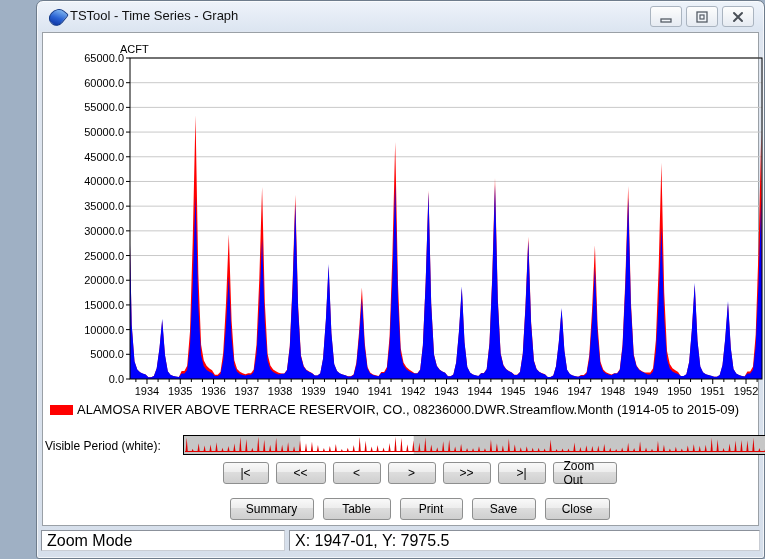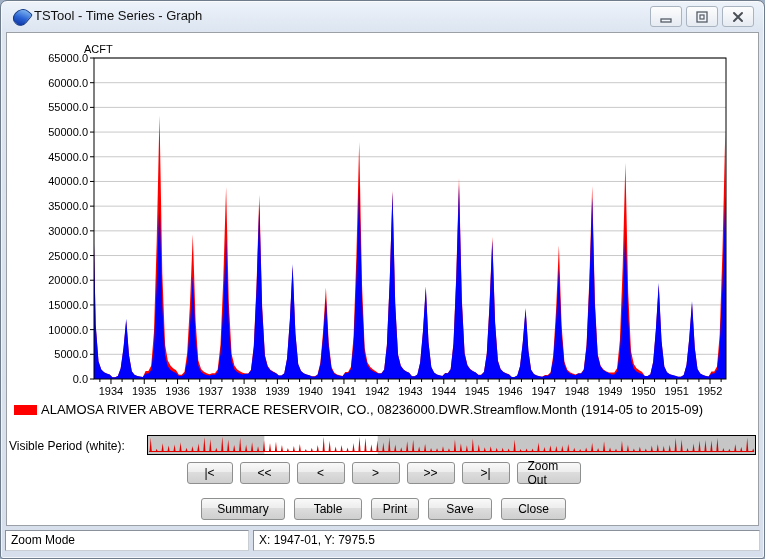--- a/index.html
+++ b/index.html
@@ -1,19 +1,19 @@
 <!DOCTYPE html>
 <html><head>
 <meta charset="utf-8">
 <style>
   html,body{margin:0;padding:0;width:765px;height:559px;overflow:hidden;
     font-family:"Liberation Sans",sans-serif;background:#9fb0c4;}
   .win{position:absolute;inset:0;border:1px solid #6e7c8c;border-radius:7px 7px 3px 3px;
     background:linear-gradient(#eef3fa 0,#dce5f1 30px,#dfe6f0 30px,#d6dfeb 100%);
-    box-shadow:inset 0 0 0 1px rgba(255,255,255,.65);}
+    box-shadow:inset 0 0 0 1px rgba(255,255,255,.65);margin-left:36px;}
   .titlebar{position:absolute;left:0;top:0;right:0;height:30px;}
   .title-text{position:absolute;left:33px;top:7px;font-size:13px;color:#111;white-space:nowrap;}
   .app-icon{position:absolute;left:13px;top:7px;width:13px;height:16px;
     background:linear-gradient(160deg,#7db4f0 10%,#2a63d4 55%,#0a2f9e 100%);
     border-radius:70% 15% 55% 55%;transform:rotate(40deg);border:1px solid #123a8a;}
   .winbtns{position:absolute;top:5px;right:10px;display:flex;gap:4px;}
   .winbtn{width:30px;height:19px;border:1px solid #aab4c0;border-radius:3px;
     background:linear-gradient(#fdfdfd,#e6ebf2);display:flex;align-items:center;justify-content:center;}
   .panel{position:absolute;left:5px;top:31px;right:5px;height:492px;
     background:#fff;border:1px solid #9aa0a6;}
@@ -27,21 +27,21 @@
   #strip-svg{position:absolute;left:146px;top:434px;}
   .btnrow{position:absolute;left:0;width:765px;display:flex;justify-content:center;}
   .navrow{top:461px;gap:7px;}
   .actrow{top:497px;gap:9px;}
   .btn{height:22px;font-size:12px;color:#000;border:1px solid #8e8f8f;border-radius:3px;
     background:linear-gradient(#f9f9f9,#ededed 45%,#dddddd 46%,#cfcfcf);
     display:flex;align-items:center;justify-content:center;padding:0 10px;box-sizing:border-box;}
   .statusbar{position:absolute;left:0;top:524px;right:0;height:35px;}
   .status-field{position:absolute;top:5px;height:19px;background:#fff;
     border:1px solid #8b919b;border-bottom-color:#c9cdd4;border-right-color:#c9cdd4;
-    font-size:12px;line-height:19px;padding-left:5px;color:#000;white-space:nowrap;overflow:hidden;}
+    font-size:16px;line-height:19px;padding-left:5px;color:#000;white-space:nowrap;overflow:hidden;}
 </style>
 </head>
 <body>
 
 <div class="win">
 
   <div class="titlebar">
     <div class="app-icon"></div>
     <div class="title-text">TSTool - Time Series - Graph</div>
     <div class="winbtns">
@@ -315,21 +315,21 @@
     <div class="btn" style="width:48px">&lt;</div>
     <div class="btn" style="width:48px">&gt;</div>
     <div class="btn" style="width:48px">&gt;&gt;</div>
     <div class="btn" style="width:48px">&gt;|</div>
     <div class="btn" style="width:64px">Zoom Out</div>
   </div>
 
   <div class="btnrow actrow">
     <div class="btn" style="width:84px">Summary</div>
     <div class="btn" style="width:68px">Table</div>
-    <div class="btn" style="width:48px">Print</div>
+    <div class="btn" style="width:63px">Print</div>
     <div class="btn" style="width:64px">Save</div>
     <div class="btn" style="width:65px">Close</div>
   </div>
 
   <div class="statusbar">
     <div class="status-field" style="left:4px;width:237px">Zoom Mode</div>
     <div class="status-field" style="left:252px;right:4px">X:  1947-01,  Y:  7975.5</div>
   </div>
 
 </div>

